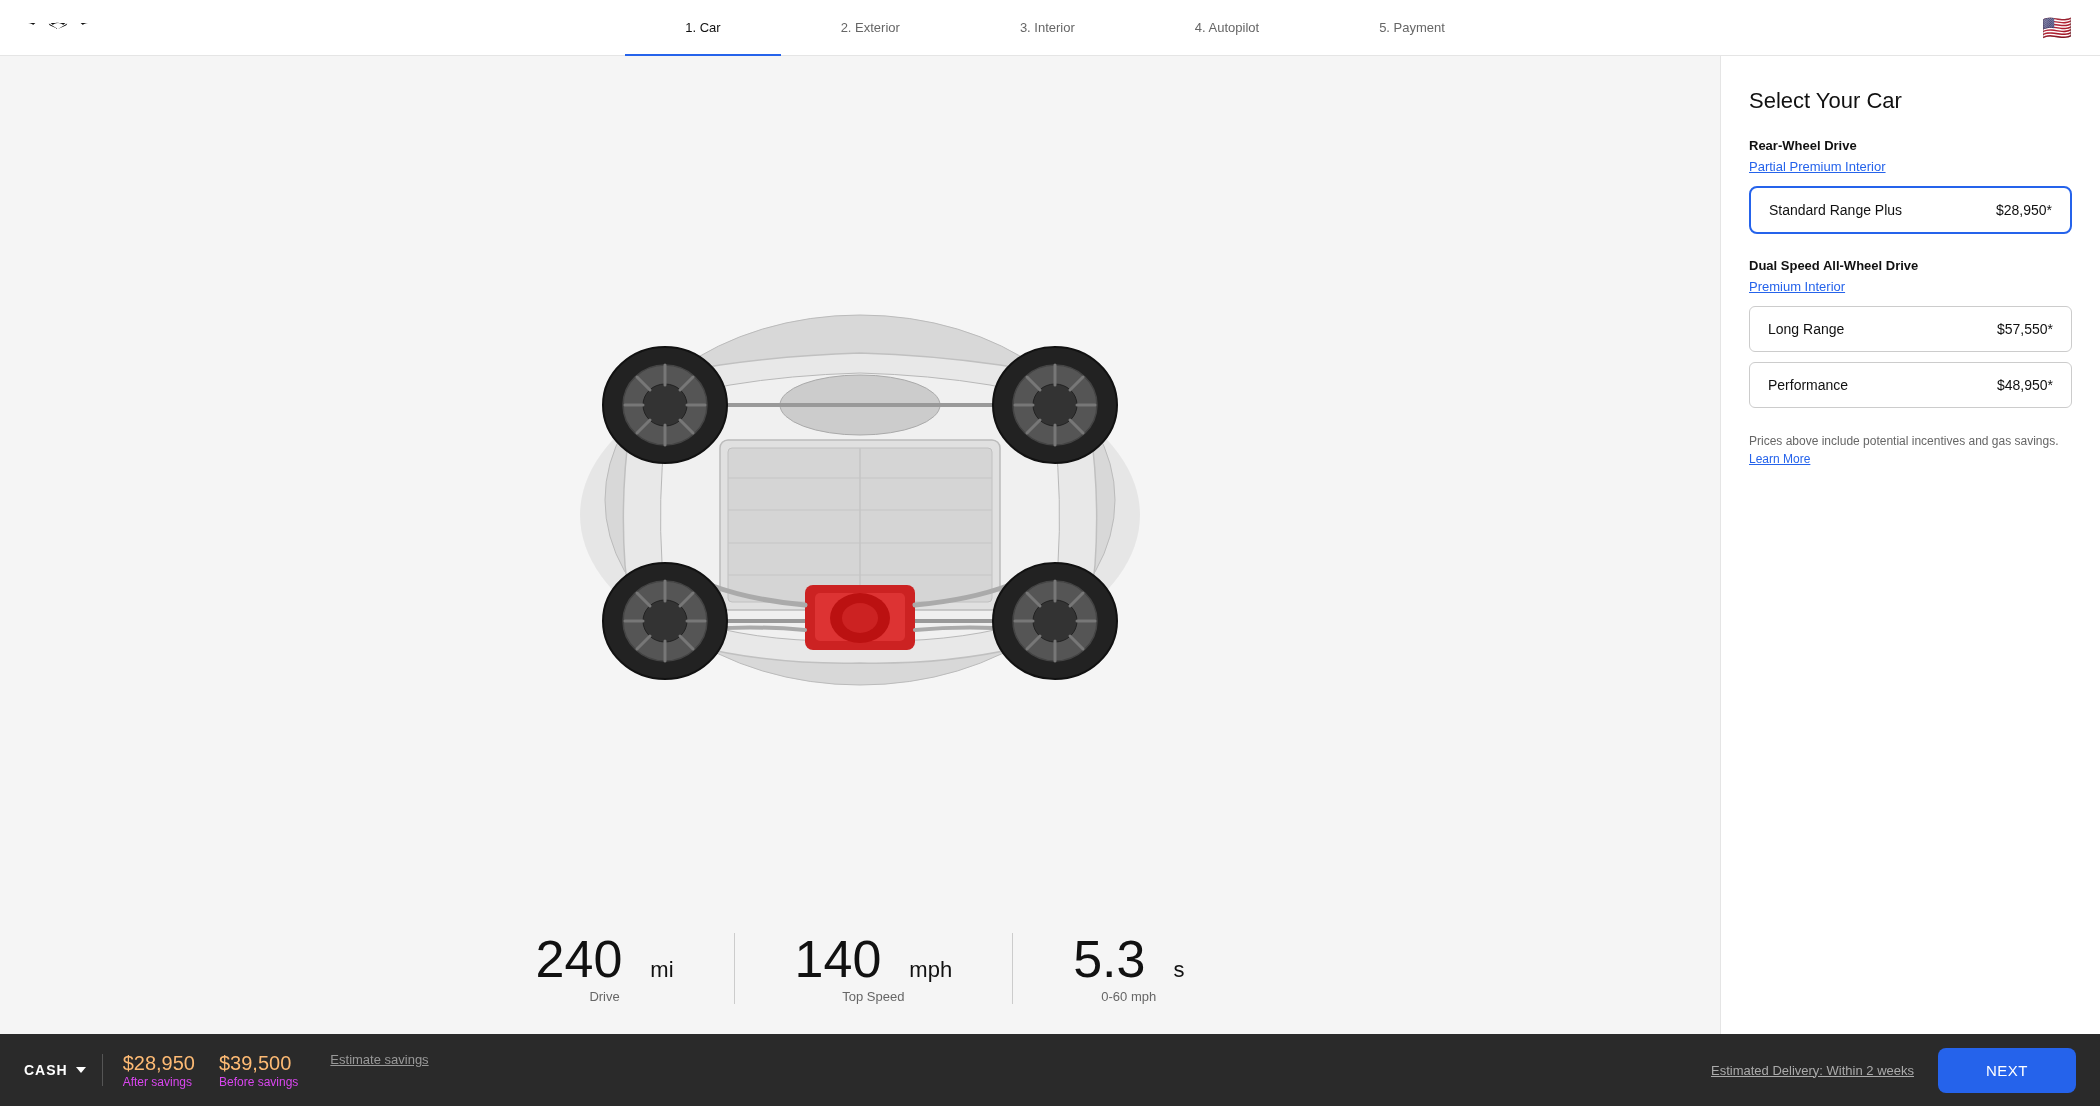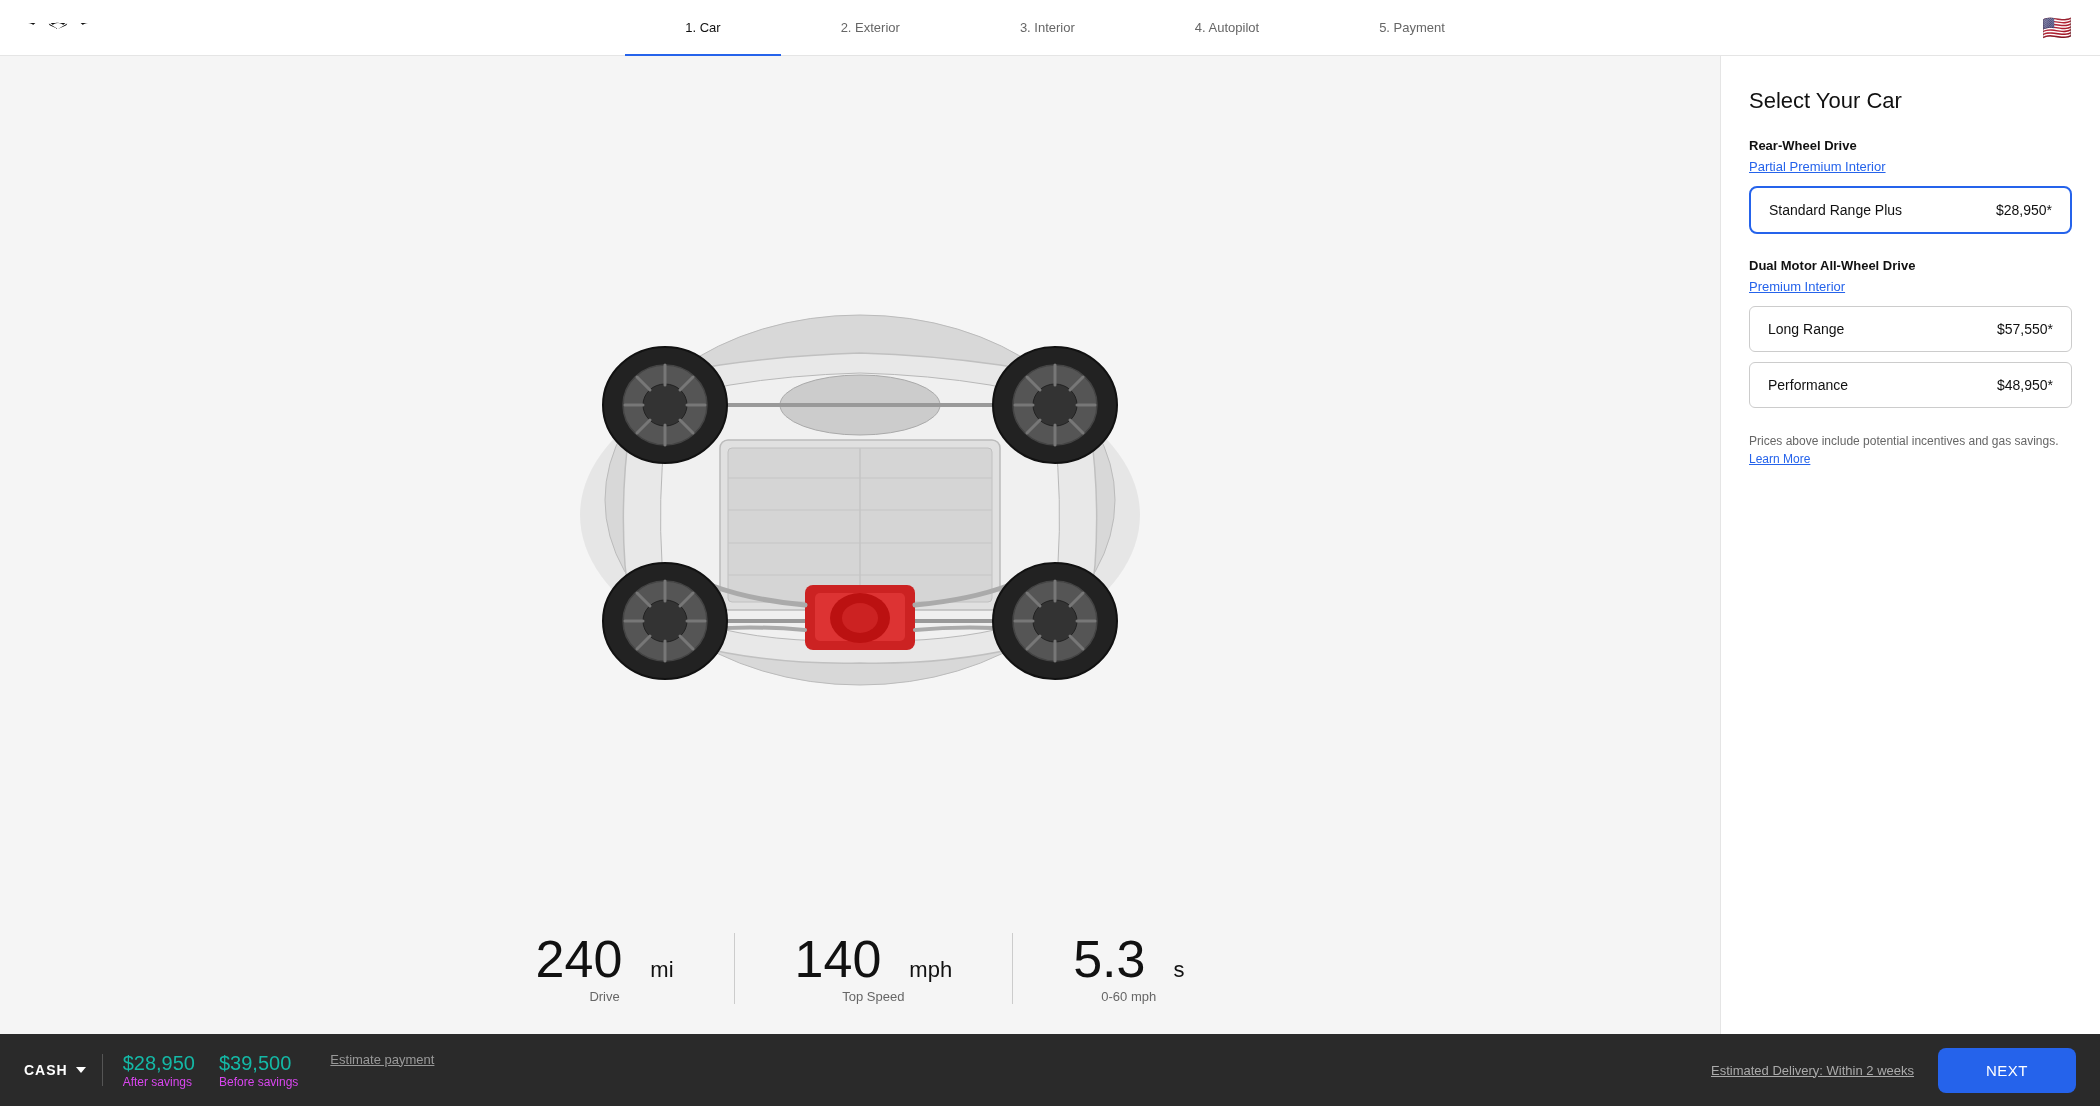--- a/index.html
+++ b/index.html
@@ -228,21 +228,21 @@
       gap: 24px;
       align-items: flex-start;
     }
     .price-block {
       display: flex;
       flex-direction: column;
     }
     .price-main {
       font-size: 20px;
       font-weight: 500;
-      color: #14b8a6;
+      color: #fdba74;
     }
     .price-sub {
       font-size: 12px;
       color: #d946ef;
     }
     .estimate-link {
       color: #999;
       font-size: 13px;
       text-decoration: underline;
       cursor: pointer;
@@ -431,21 +431,21 @@
     <div class="drive-section">
       <div class="drive-type-label">Rear-Wheel Drive</div>
       <div class="drive-subtitle">Partial Premium Interior</div>
       <button class="option-button selected">
         <span class="option-name">Standard Range Plus</span>
         <span class="option-price">$28,950*</span>
       </button>
     </div>
 
     <div class="drive-section">
-      <div class="drive-type-label">Dual Motor All-Wheel Drive</div>
+      <div class="drive-type-label">Dual Speed All-Wheel Drive</div>
       <div class="drive-subtitle">Premium Interior</div>
       <button class="option-button">
         <span class="option-name">Long Range</span>
         <span class="option-price">$57,550*</span>
       </button>
       <button class="option-button">
         <span class="option-name">Performance</span>
         <span class="option-price">$48,950*</span>
       </button>
     </div>
@@ -466,20 +466,20 @@
     </button>
     <div class="price-info">
       <div class="price-block">
         <span class="price-main">$28,950</span>
         <span class="price-sub">After savings</span>
       </div>
       <div class="price-block">
         <span class="price-main">$39,500</span>
         <span class="price-sub">Before savings</span>
       </div>
-      <a class="estimate-link">Estimate payment</a>
+      <a class="estimate-link">Estimate savings</a>
     </div>
   </div>
   <div class="bottom-bar-right">
     <span class="delivery-text">Estimated Delivery: Within 2 weeks</span>
     <button class="next-button">NEXT</button>
   </div>
 </div>
 
 </body></html>

